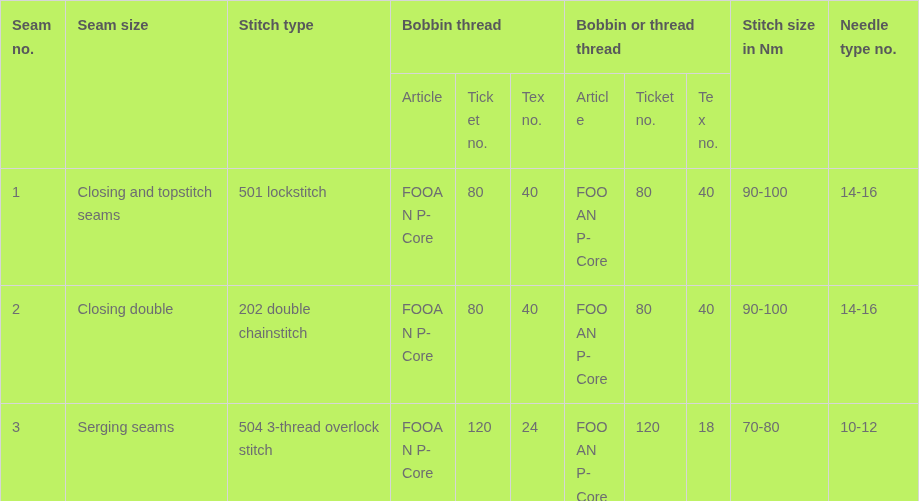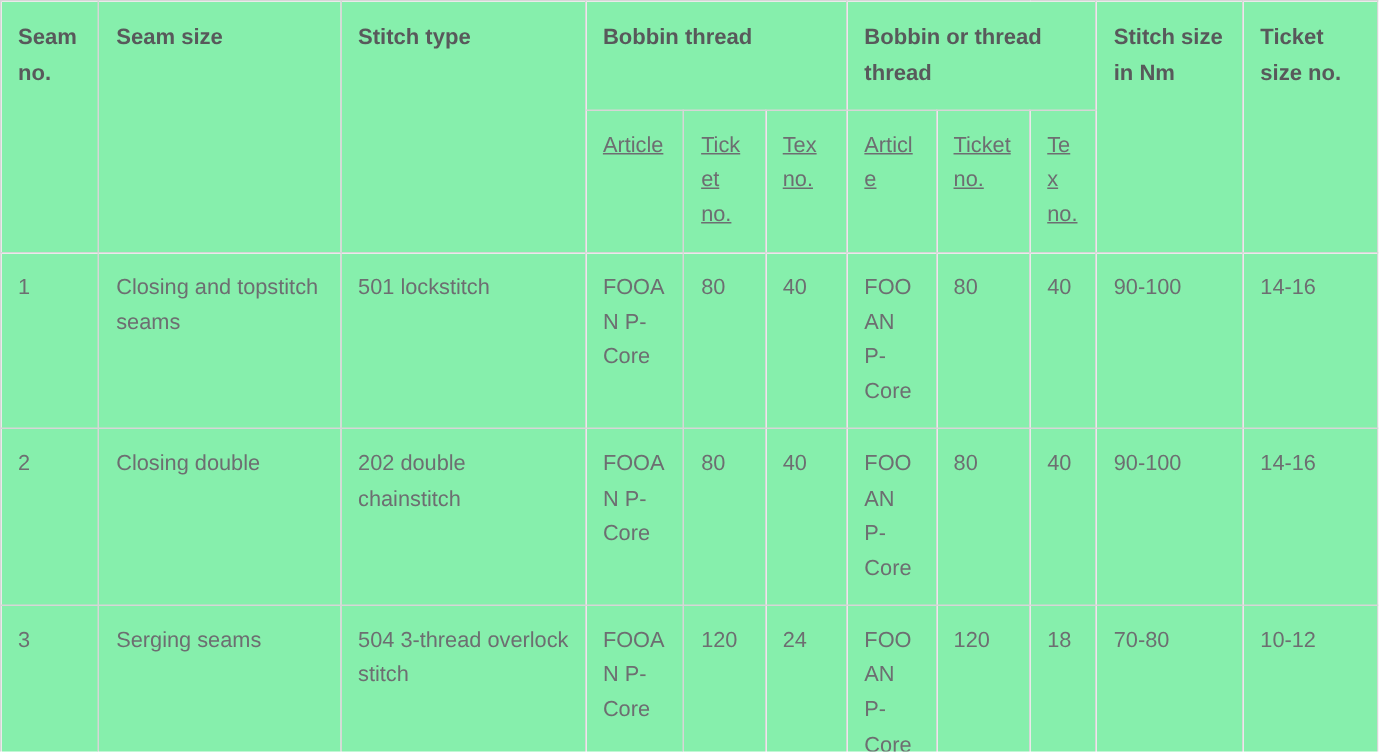--- a/index.html
+++ b/index.html
@@ -23,21 +23,21 @@
   table.spec-table th,
   table.spec-table td {
     border: 1px solid #d6d6d6;
     vertical-align: top;
     text-align: left;
     padding: 12px 10px 12px 11px;
     font-size: 14.5px;
     line-height: 1.6;
     color: #6d6e71;
     font-weight: normal;
-    background: #86efac;
+    background: #bef264;
     word-wrap: break-word;
     overflow: hidden;
   }
   table.spec-table th.grp-head {
     font-weight: bold;
     color: #58595b;
     font-size: 14.7px;
     padding-top: 13px;
   }
   
@@ -47,21 +47,21 @@
   col.c-nt-art   { width: 65px; }
   col.c-nt-tkt   { width: 54px; }
   col.c-nt-tex   { width: 54px; }
   col.c-bt-art   { width: 59px; }
   col.c-bt-tkt   { width: 62px; }
   col.c-bt-tex   { width: 44px; }
   col.c-nm       { width: 97px; }
   col.c-nsno     { width: 89px; }
 
   .r-head1 th { height: 44px; }
-  .r-head2 th { height: 40px; text-decoration: underline; }
+  .r-head2 th { height: 40px; }
   .r-body td  { height: 42px; }
 
   .narrow-cell {
     font-size: 13.5px;
     padding-left: 9px;
     padding-right: 4px;
     line-height: 1.55;
   }
 </style>
 </head>
@@ -82,21 +82,21 @@
       <col class="c-nsno">
   </colgroup>
   <thead>
     <tr class="r-head1">
       <th class="grp-head" rowspan="2">Seam no.</th>
       <th class="grp-head" rowspan="2">Seam size</th>
       <th class="grp-head" rowspan="2">Stitch type</th>
       <th class="grp-head" colspan="3">Bobbin thread</th>
       <th class="grp-head" colspan="3">Bobbin or thread thread</th>
       <th class="grp-head" rowspan="2">Stitch size in Nm</th>
-      <th class="grp-head" rowspan="2">Ticket size no.</th>
+      <th class="grp-head" rowspan="2">Needle type no.</th>
     </tr>
     <tr class="r-head2">
       <th class="narrow-cell">Article</th>
       <th class="narrow-cell">Ticket no.</th>
       <th class="narrow-cell">Tex no.</th>
       <th class="narrow-cell">Article</th>
       <th class="narrow-cell">Ticket no.</th>
       <th class="narrow-cell">Tex no.</th>
     </tr>
   </thead>

